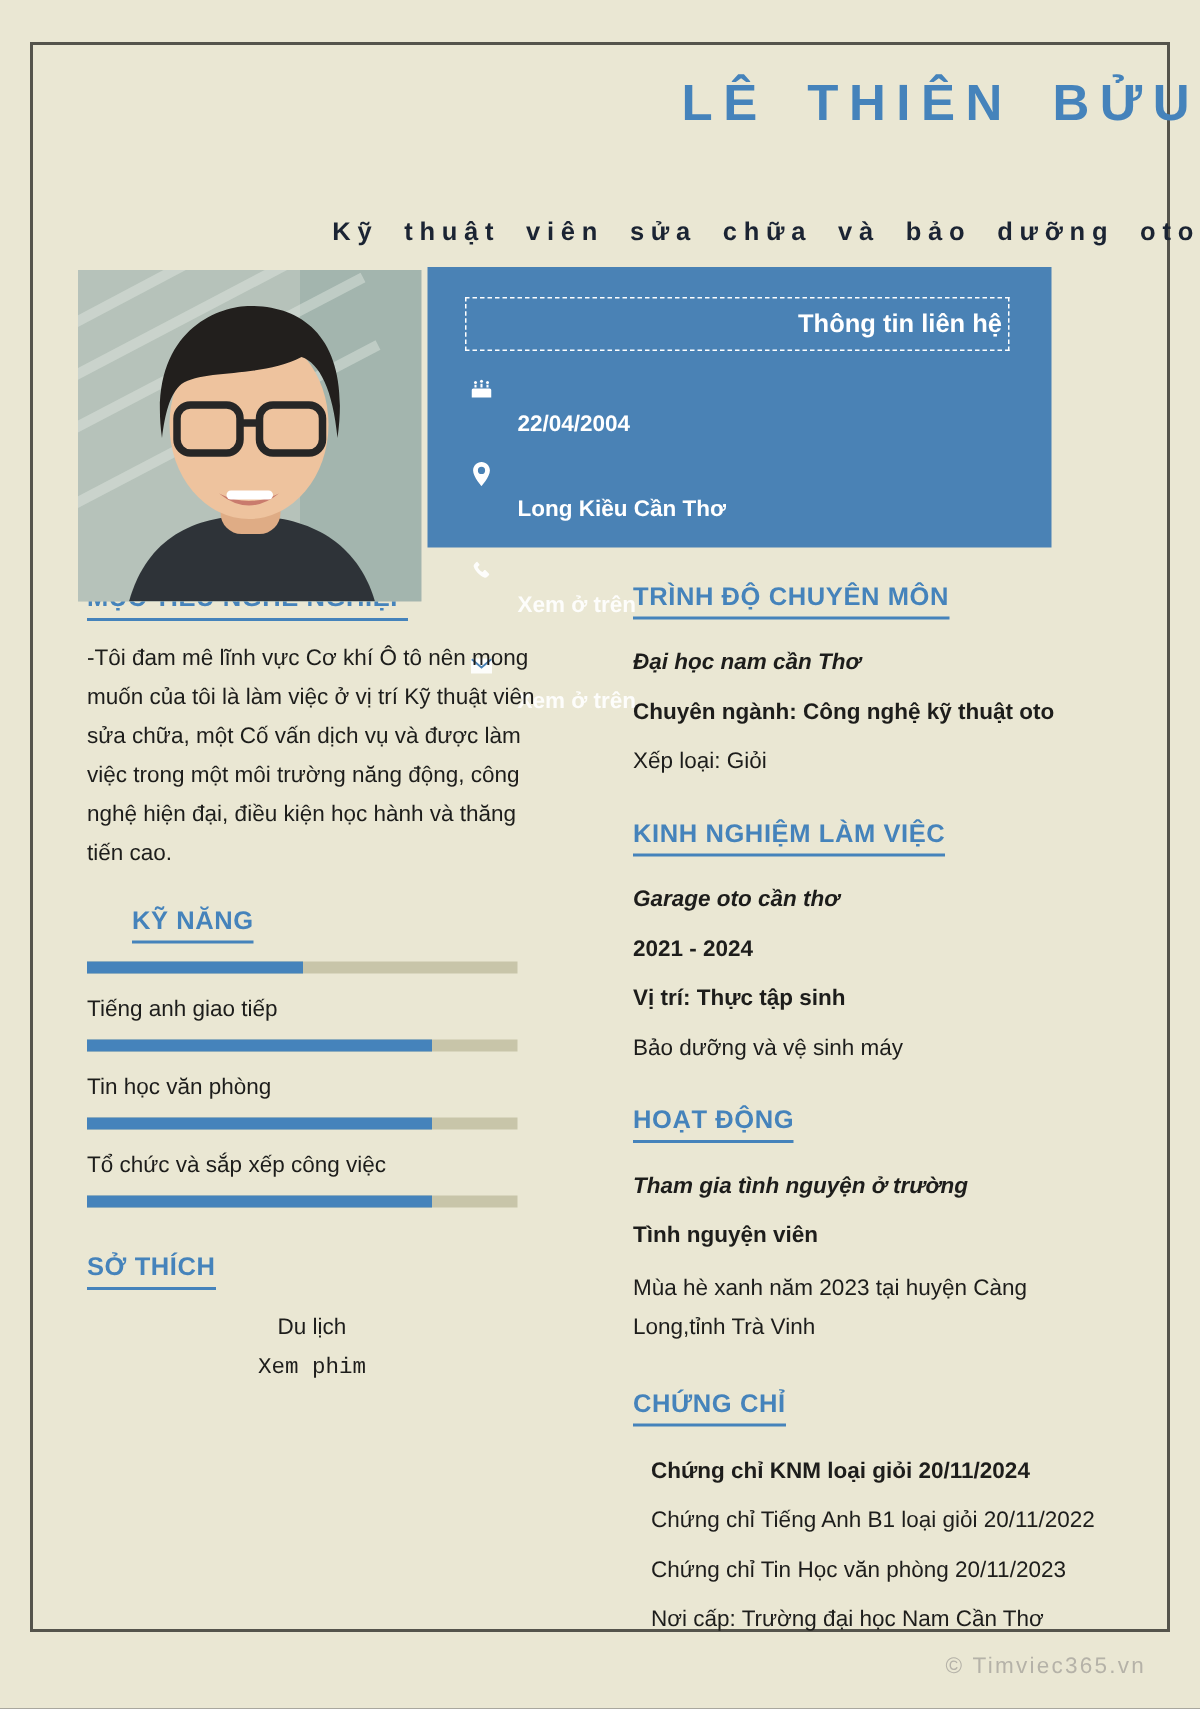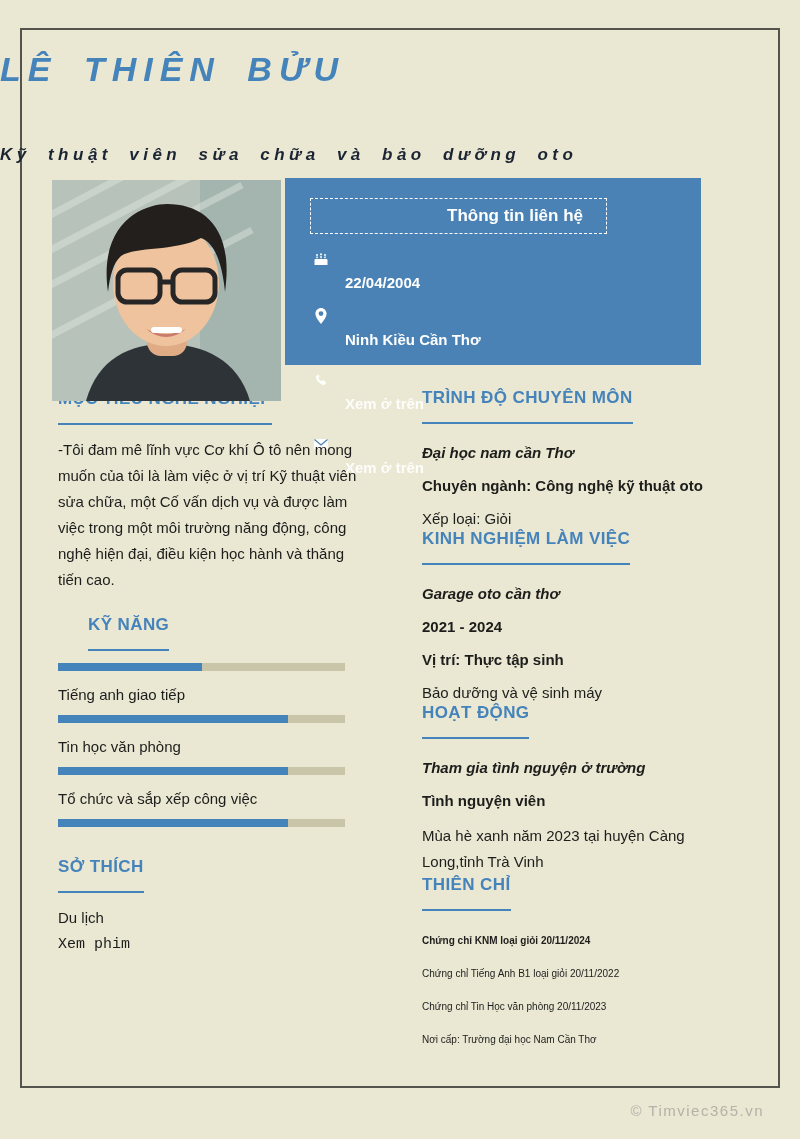--- a/index.html
+++ b/index.html
@@ -6,61 +6,61 @@
     --accent:#4583bb; --panel:#4a82b5; --background:#eae7d3;
     --bar_track:#c8c5a9; --text_dark:#1d1d1b; --subtitle:#1b2433; --watermark:#b5b2a8;
   }
   *{margin:0;padding:0;box-sizing:border-box;}
   html,body{background:#777;}
   body{font-family:"Liberation Sans","DejaVu Sans",sans-serif;color:var(--text_dark);}
   .canvas{position:relative;width:800px;height:1139px;background:var(--background);overflow:hidden;margin:0 auto;}
   .page-border{position:absolute;left:20px;top:28px;right:20px;bottom:51px;border:2px solid #55544c;pointer-events:none;}
 
   
-  .hdr{position:absolute;left:0;top:50px;width:100%;text-align:left;z-index:2;font-style:italic;}
+  .hdr{position:absolute;left:0;top:50px;width:100%;text-align:right;z-index:2;}
   .hdr h1{color:var(--accent);font-size:34px;font-weight:bold;letter-spacing:7px;word-spacing:10px;}
   .hdr .subtitle{margin-top:56px;color:var(--subtitle);font-size:17px;font-weight:bold;letter-spacing:4.5px;word-spacing:8px;}
 
   
   .photo{position:absolute;left:52px;top:180px;width:229px;height:221px;z-index:3;overflow:hidden;background:#b6c2ba;}
   .photo svg{display:block;width:100%;height:100%;}
 
   
   .contact{position:absolute;left:285px;top:178px;width:416px;z-index:1;}
   .contact-bg{position:absolute;left:0;top:0;width:100%;height:187px;background:var(--panel);}
   .contact-inner{position:relative;}
-  .contact-title-box{margin:20px 94px 0 25px;height:36px;border:1px dashed #fff;display:flex;align-items:center;justify-content:flex-end;padding-right:23px;color:#fff;font-weight:bold;font-size:17px;}
+  .contact-title-box{margin:20px 28px 0 25px;height:36px;border:1px dashed #fff;display:flex;align-items:center;justify-content:flex-end;padding-right:4px;color:#fff;font-weight:bold;font-size:17px;}
   .c-row{margin:17px 0 0 28px;}
   .c-row.gap-lg{margin-top:24px;}
   .c-icon{display:block;width:16px;height:16px;}
   .c-icon svg{display:block;width:16px;height:16px;fill:#fff;}
   .c-label{margin-top:7px;color:#fff;font-weight:bold;font-size:15px;margin-left:32px;}
   .c-row.ghost .c-label{color:rgba(255,255,255,.9);}
   .c-row.ghost .c-icon svg{fill:rgba(255,255,255,.9);}
 
   
   .left-col{position:absolute;left:58px;top:389px;width:300px;z-index:2;}
   .right-col{position:absolute;left:422px;top:388px;width:312px;z-index:2;}
-  .sec-h{display:inline-block;color:var(--accent);font-size:17px;font-weight:bold;letter-spacing:.4px;border-bottom:2px solid var(--accent);padding-bottom:14px;}
+  .sec-h{display:inline-block;color:var(--accent);font-size:17px;font-weight:bold;letter-spacing:.4px;border-bottom:2px solid var(--accent);padding-bottom:3px;}
   .objective-text{margin-top:12px;font-size:15px;line-height:26px;}
   .skills-h{margin-top:22px;margin-left:30px;}
   .skill-label{margin-top:15px;font-size:15px;}
   .bar{margin-top:12px;width:287px;height:8px;background:var(--bar_track);}
   .fill{height:8px;background:var(--accent);width:0;}
   .hobby-h{margin-top:30px;}
-  .hobby-item{margin-top:15px;font-size:15px;line-height:20px;}
+  .hobby-item{margin-top:15px;font-size:15px;line-height:20px;text-align:center;}
   .hobby-item + .hobby-item{margin-top:7px;font-family:Liberation Mono, monospace;}
 
-  .r-h{}
+  .r-h{margin-top:28px;}
   .r-h.first{margin-top:0;}
   .line{margin-top:12px;font-size:15px;line-height:21px;}
   .line.b{font-weight:bold;}
   .line.after-h{margin-top:18px;font-style:italic;}
   .line.wrap{line-height:26px;}
-  .cert-item{margin-top:9px;font-size:10px;line-height:24px;}
+  .cert-item{margin-top:9px;font-size:15px;line-height:24px;margin-left:12px;}
   .cert-item.b{font-weight:bold;margin-top:18px;}
 
   .watermark{position:absolute;right:36px;bottom:20px;color:var(--watermark);font-size:15px;letter-spacing:1.5px;}
 </style>
 </head>
 <body>
 
 <div class="canvas">
   <div class="page-border"></div>
 
@@ -112,21 +112,21 @@
         </span>
         <div class="c-label">22/04/2004</div>
       </div>
 
       <div class="c-row">
         <span class="c-icon">
           <svg viewBox="0 0 16 16">
               <path d="M8 0C4.9 0 2.4 2.5 2.4 5.6 2.4 9.8 8 16 8 16s5.6-6.2 5.6-10.4C13.6 2.5 11.1 0 8 0zm0 8a2.4 2.4 0 1 1 0-4.8A2.4 2.4 0 0 1 8 8z"></path>
             </svg>
         </span>
-        <div class="c-label">Ninh Kiều Cần Thơ</div>
+        <div class="c-label">Long Kiều Cần Thơ</div>
       </div>
 
       <div class="c-row ghost gap-lg">
         <span class="c-icon">
           <svg viewBox="0 0 16 16">
               <path d="M4.1 1.2l2.2 2.2c.4.4.4 1 0 1.4l-1.1 1c.7 1.7 2 3 3.7 3.7l1-1.1c.4-.4 1-.4 1.4 0l2.2 2.2c.4.4.4 1 0 1.4l-1.1 1.1c-.6.6-1.5.8-2.3.5C6.8 12.3 3.7 9.2 2.4 5.9c-.3-.8-.1-1.7.5-2.3l1.2-1.2c.4-.4 1-.4 1.4 0z" transform="scale(.9) translate(.8 .8)"></path>
             </svg>
         </span>
         <div class="c-label">Xem ở trên</div>
       </div>
@@ -188,21 +188,21 @@
     <div class="line b after-h">Garage oto cần thơ</div>
     <div class="line b">2021 - 2024</div>
     <div class="line b">Vị trí: Thực tập sinh</div>
     <div class="line">Bảo dưỡng và vệ sinh máy</div>
 
     <div class="r-h"><span class="sec-h">HOẠT ĐỘNG</span></div>
     <div class="line b after-h">Tham gia tình nguyện ở trường</div>
     <div class="line b">Tình nguyện viên</div>
     <div class="line wrap">Mùa hè xanh năm 2023 tại huyện Càng Long,tỉnh Trà Vinh</div>
 
-    <div class="r-h"><span class="sec-h">THIÊN CHỈ</span></div>
+    <div class="r-h"><span class="sec-h">CHỨNG CHỈ</span></div>
     <div class="cert-item b indent">Chứng chỉ KNM loại giỏi 20/11/2024</div>
     <div class="cert-item">Chứng chỉ Tiếng Anh B1 loại giỏi 20/11/2022</div>
     <div class="cert-item">Chứng chỉ Tin Học văn phòng 20/11/2023</div>
     <div class="cert-item">Nơi cấp: Trường đại học Nam Cần Thơ</div>
   </main>
 
   <div class="watermark">© Timviec365.vn</div>
 </div>
 
 </body></html>

